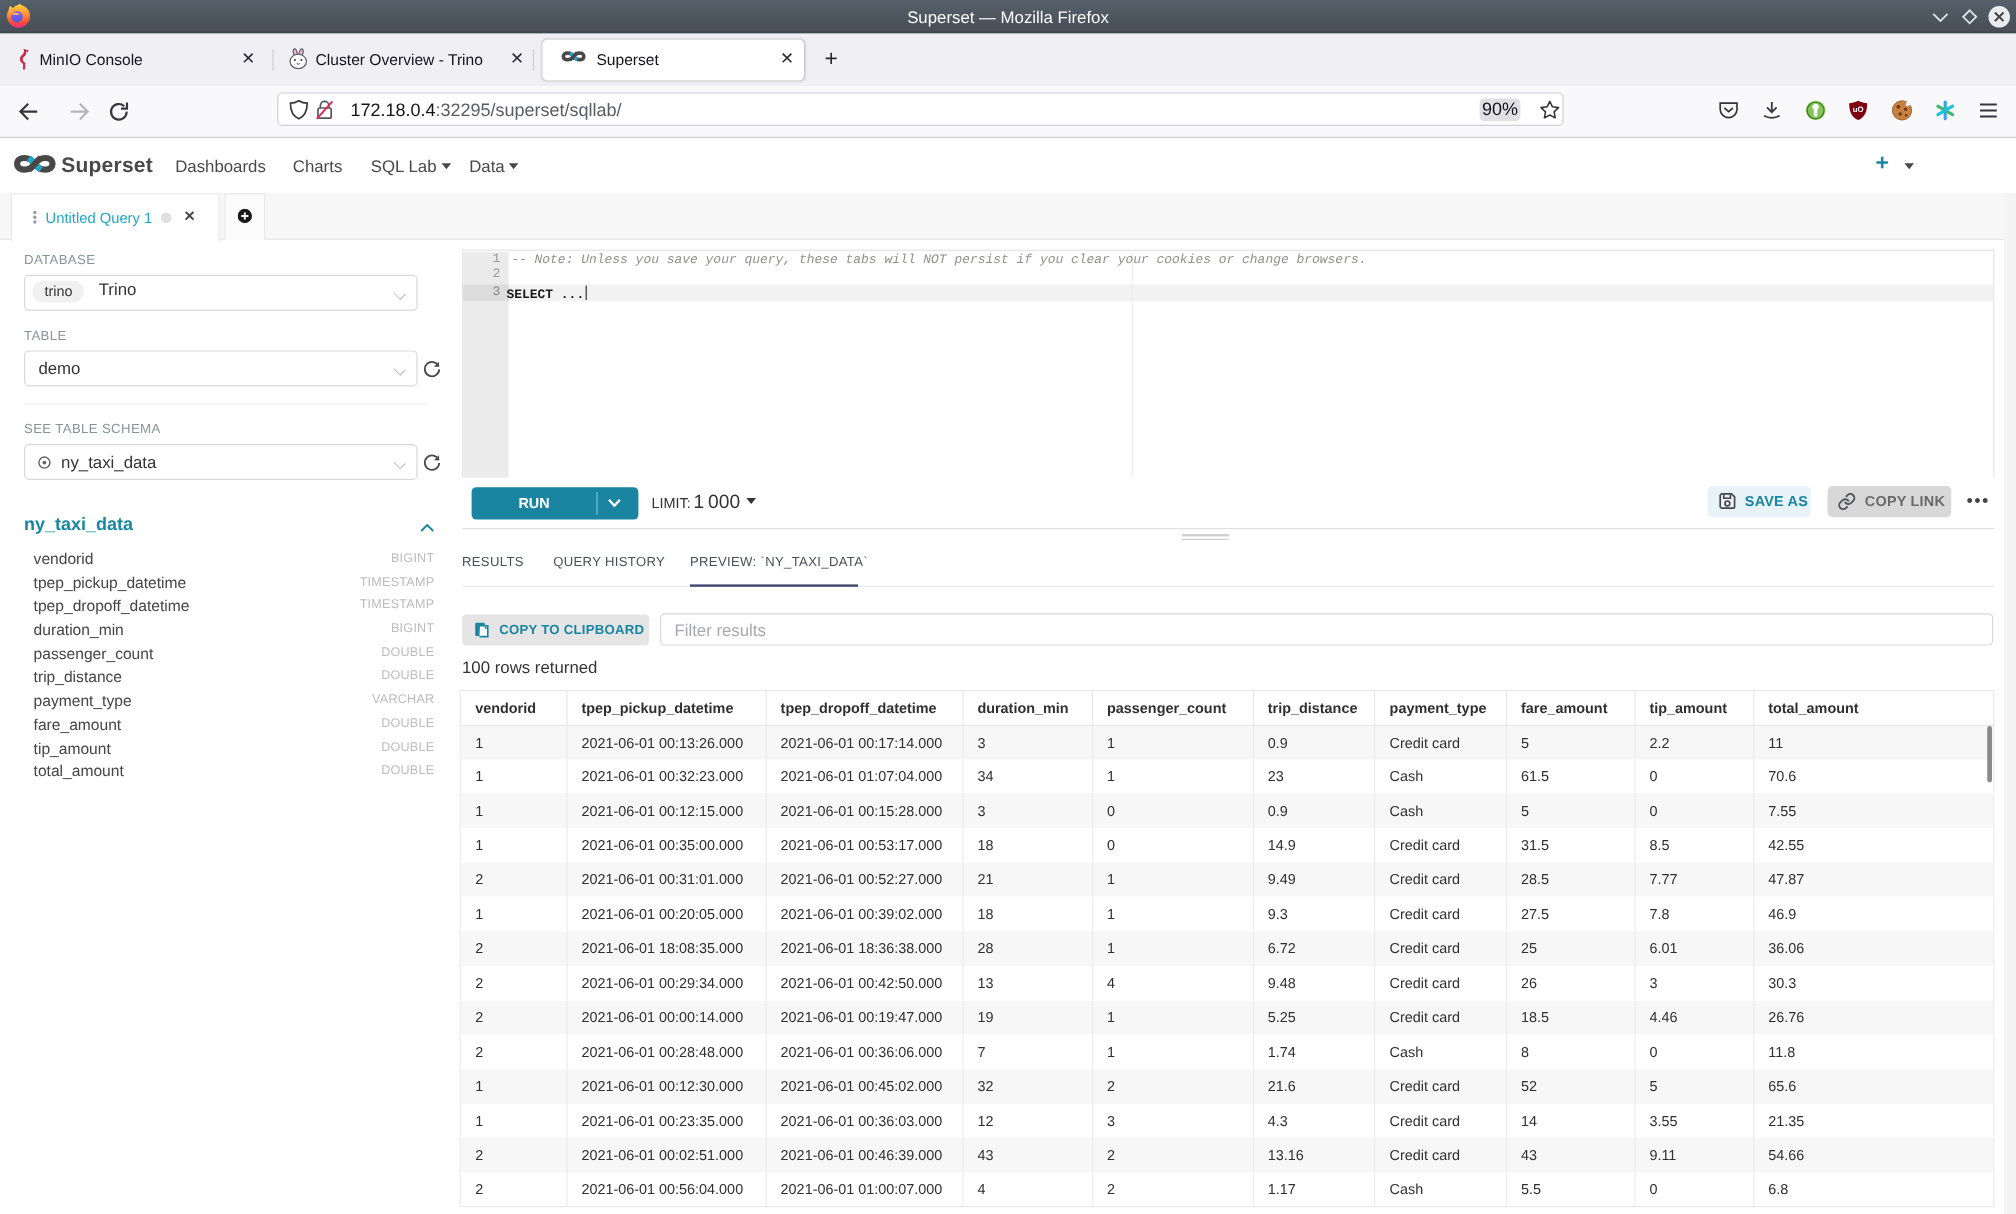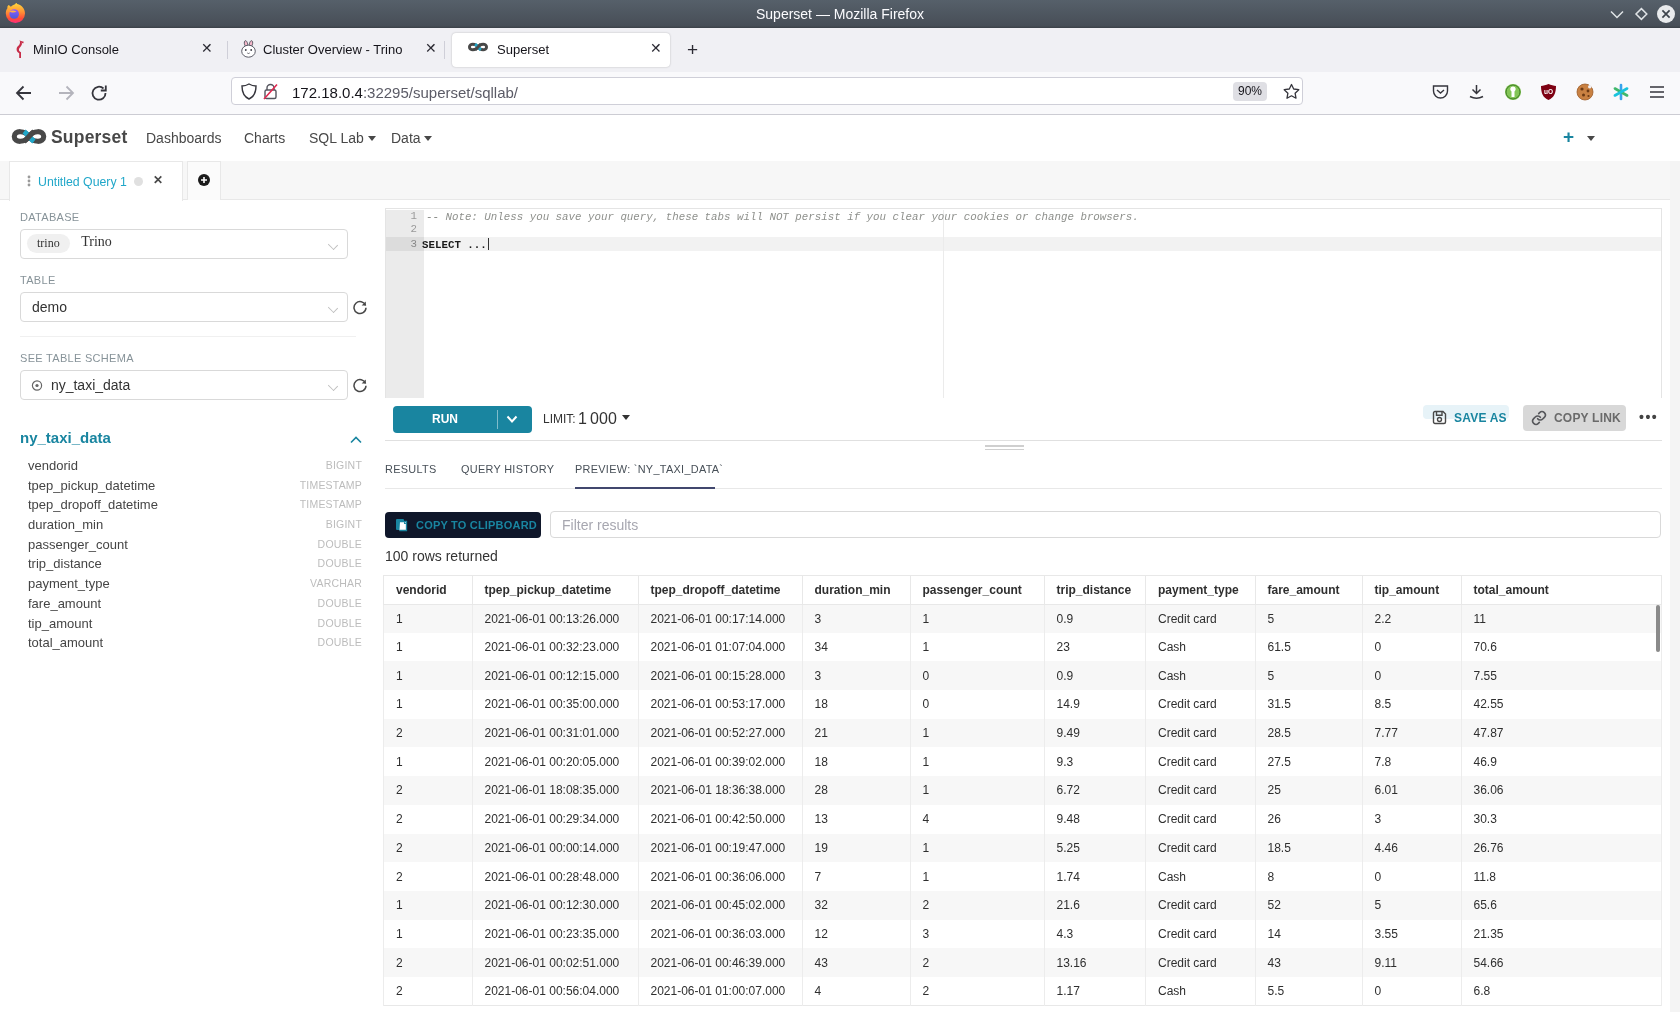--- a/index.html
+++ b/index.html
@@ -61,30 +61,30 @@
 #printmargin { left:557px; top:1px; width:1px; height:189px; background:#ebebeb; }
 #activeline { left:38px; top:28px; width:1237px; height:14px; background:#f2f2f2; }
 #gutteractive { left:0; top:28px; width:38px; height:14px; background:#dcdcdc;
   text-align:right; padding-right:7px; line-height:14px; color:#888; }
 
 
 #toolbar { left:385px; top:398px; width:1277px; height:43px; background:#fff;
   border-bottom:1px solid #e0e0e0; }
 #runbtn { left:8px; top:8px; width:139px; height:27px; background:#1985a0;
   border-radius:4px; color:#fff; font-size:12px; font-weight:bold; }
-#saveas { left:1038px; top:7px; width:86px; height:14px; background:#e7f3f8;
+#saveas { left:1038px; top:7px; width:86px; height:26px; background:#e7f3f8;
   border-radius:4px; color:#1985a0; font-size:12px; font-weight:bold; }
 #copylink { left:1138px; top:7px; width:103px; height:26px; background:#d8d8d8;
   border-radius:4px; color:#6a6a6a; font-size:12px; font-weight:bold; }
 
 
 .stab { top:463px; font-size:10.9px; color:#485058; letter-spacing:.3px; }
 #stabline { left:385px; top:488px; width:1277px; height:1px; background:#e8e8e8; }
 #inkbar { left:575px; top:487px; width:140px; height:2px; background:#41476e; }
-#copyclip { left:385px; top:512px; width:156px; height:26px; background:#0f172a;
+#copyclip { left:385px; top:512px; width:156px; height:26px; background:#e5e5e5;
   border-radius:4px; color:#1985a0; font-size:11px; font-weight:bold; white-space:nowrap; }
 #filterbox { left:550px; top:511px; width:1111px; height:27px; background:#fff;
   border:1px solid #d9d9d9; border-radius:4px; color:#a7a7b0; font-size:14px;
   line-height:26px; padding-left:11px; }
 #rowsret { left:385px; top:548px; font-size:14px; color:#333; }
 
 
 #rtable { left:383px; top:575px; width:1278px; background:#fff;
   border:1px solid #e8e8e8; border-collapse:collapse; table-layout:fixed;
   font-size:12px; color:#2f2f2f; }
@@ -175,21 +175,21 @@
     </g>
   </svg>
   <div class="abs" id="urlfield"></div>
   <svg class="abs" style="left:241px;top:83px;" width="40" height="17" viewBox="0 0 40 17">
     <path d="M8 1 C 10.5 2.5, 13 3, 15 3 C 15 9, 13.5 13.5, 8 16 C 2.5 13.5, 1 9, 1 3 C 3 3, 5.5 2.5, 8 1 Z" fill="none" stroke="#35353c" stroke-width="1.4"></path>
     <rect x="24" y="7" width="11" height="8.5" rx="1.5" fill="none" stroke="#55555e" stroke-width="1.4"></rect>
     <path d="M26 7 V5 a3.5 3.5 0 0 1 7 0 V7" fill="none" stroke="#55555e" stroke-width="1.4"></path>
     <path d="M23 16 L36 1.5" stroke="#e22850" stroke-width="1.6"></path>
   </svg>
   <div class="abs" style="left:292px;top:84px;font-size:15px;color:#15141a;">172.18.0.4<span style="color:#5b5b66;">:32295/superset/sqllab/</span></div>
-  <div class="abs" style="left:1233px;top:82px;width:34px;height:19px;background:#dfdfe4;border-radius:4px;text-align:center;line-height:19px;font-size:12px;color:#15141a;">90%</div>
+  <div class="abs" style="left:1233px;top:82px;width:34px;height:19px;background:#dfdfe4;border-radius:4px;text-align:center;line-height:19px;font-size:15px;color:#15141a;">90%</div>
   <svg class="abs" style="left:1283px;top:83px;" width="17" height="17" viewBox="0 0 17 17">
     <path d="M8.5 1.5 L10.7 6 L15.8 6.7 L12.1 10.2 L13 15.2 L8.5 12.8 L4 15.2 L4.9 10.2 L1.2 6.7 L6.3 6 Z" fill="none" stroke="#35353c" stroke-width="1.3" stroke-linejoin="round"></path>
   </svg>
 
   <svg class="abs" style="left:1432px;top:84px;" width="17" height="16" viewBox="0 0 17 16">
     <path d="M1.5 2 h14 v5 a7 7 0 0 1 -14 0 Z" fill="none" stroke="#35353c" stroke-width="1.4"></path>
     <path d="M5 6 l3.5 3 l3.5 -3" fill="none" stroke="#35353c" stroke-width="1.4"></path>
   </svg>
   <svg class="abs" style="left:1468px;top:84px;" width="17" height="16" viewBox="0 0 17 16">
     <path d="M8.5 1 V9 M4.5 5.5 L8.5 9.5 L12.5 5.5" fill="none" stroke="#35353c" stroke-width="1.5"></path>
@@ -250,21 +250,21 @@
   <div class="abs" style="left:38px;top:174.5px;font-size:12.3px;color:#20a7c9;">Untitled Query 1</div>
   <div class="abs" style="left:134px;top:177px;width:9px;height:9px;border-radius:50%;background:#e0e0e0;"></div>
   <div class="abs" style="left:153px;top:173px;font-size:12px;font-weight:bold;color:#484848;">✕</div>
   <svg class="abs" style="left:198px;top:174px;" width="12" height="12" viewBox="0 0 12 12">
     <circle cx="6" cy="6" r="6" fill="#1b1b1b"></circle>
     <path d="M6 3 V9 M3 6 H9" stroke="#fff" stroke-width="1.6"></path>
   </svg>
   <div class="abs" id="rightstrip"></div>
 
   <div class="abs sidelabel" style="top:211px;">DATABASE</div>
-  <div class="abs selectbox" style="top:229px;font-family:Liberation Serif, serif;">
+  <div class="abs selectbox" style="top:229px;">
     <span style="display:inline-block;margin:4px 0 0 6px;padding:2px 10px;background:#f0f0f0;border-radius:11px;font-size:12px;color:#333;">trino</span>
     <span style="display:inline-block;margin-left:8px;vertical-align:1px;">Trino</span>
     <span class="chev"></span>
   </div>
   <div class="abs sidelabel" style="top:274px;">TABLE</div>
   <div class="abs selectbox" style="top:292px;line-height:28px;padding-left:11px;">demo<span class="chev"></span></div>
   <svg class="abs refresh" style="left:352px;top:299px;" width="16" height="16" viewBox="0 0 16 16">
     <path d="M13.6 6.4 A6 6 0 1 0 14 8.8" fill="none" stroke="#484848" stroke-width="1.5"></path>
     <path d="M13.8 2.4 L13.8 6.6 L9.6 6.6" fill="#484848"></path>
   </svg>

